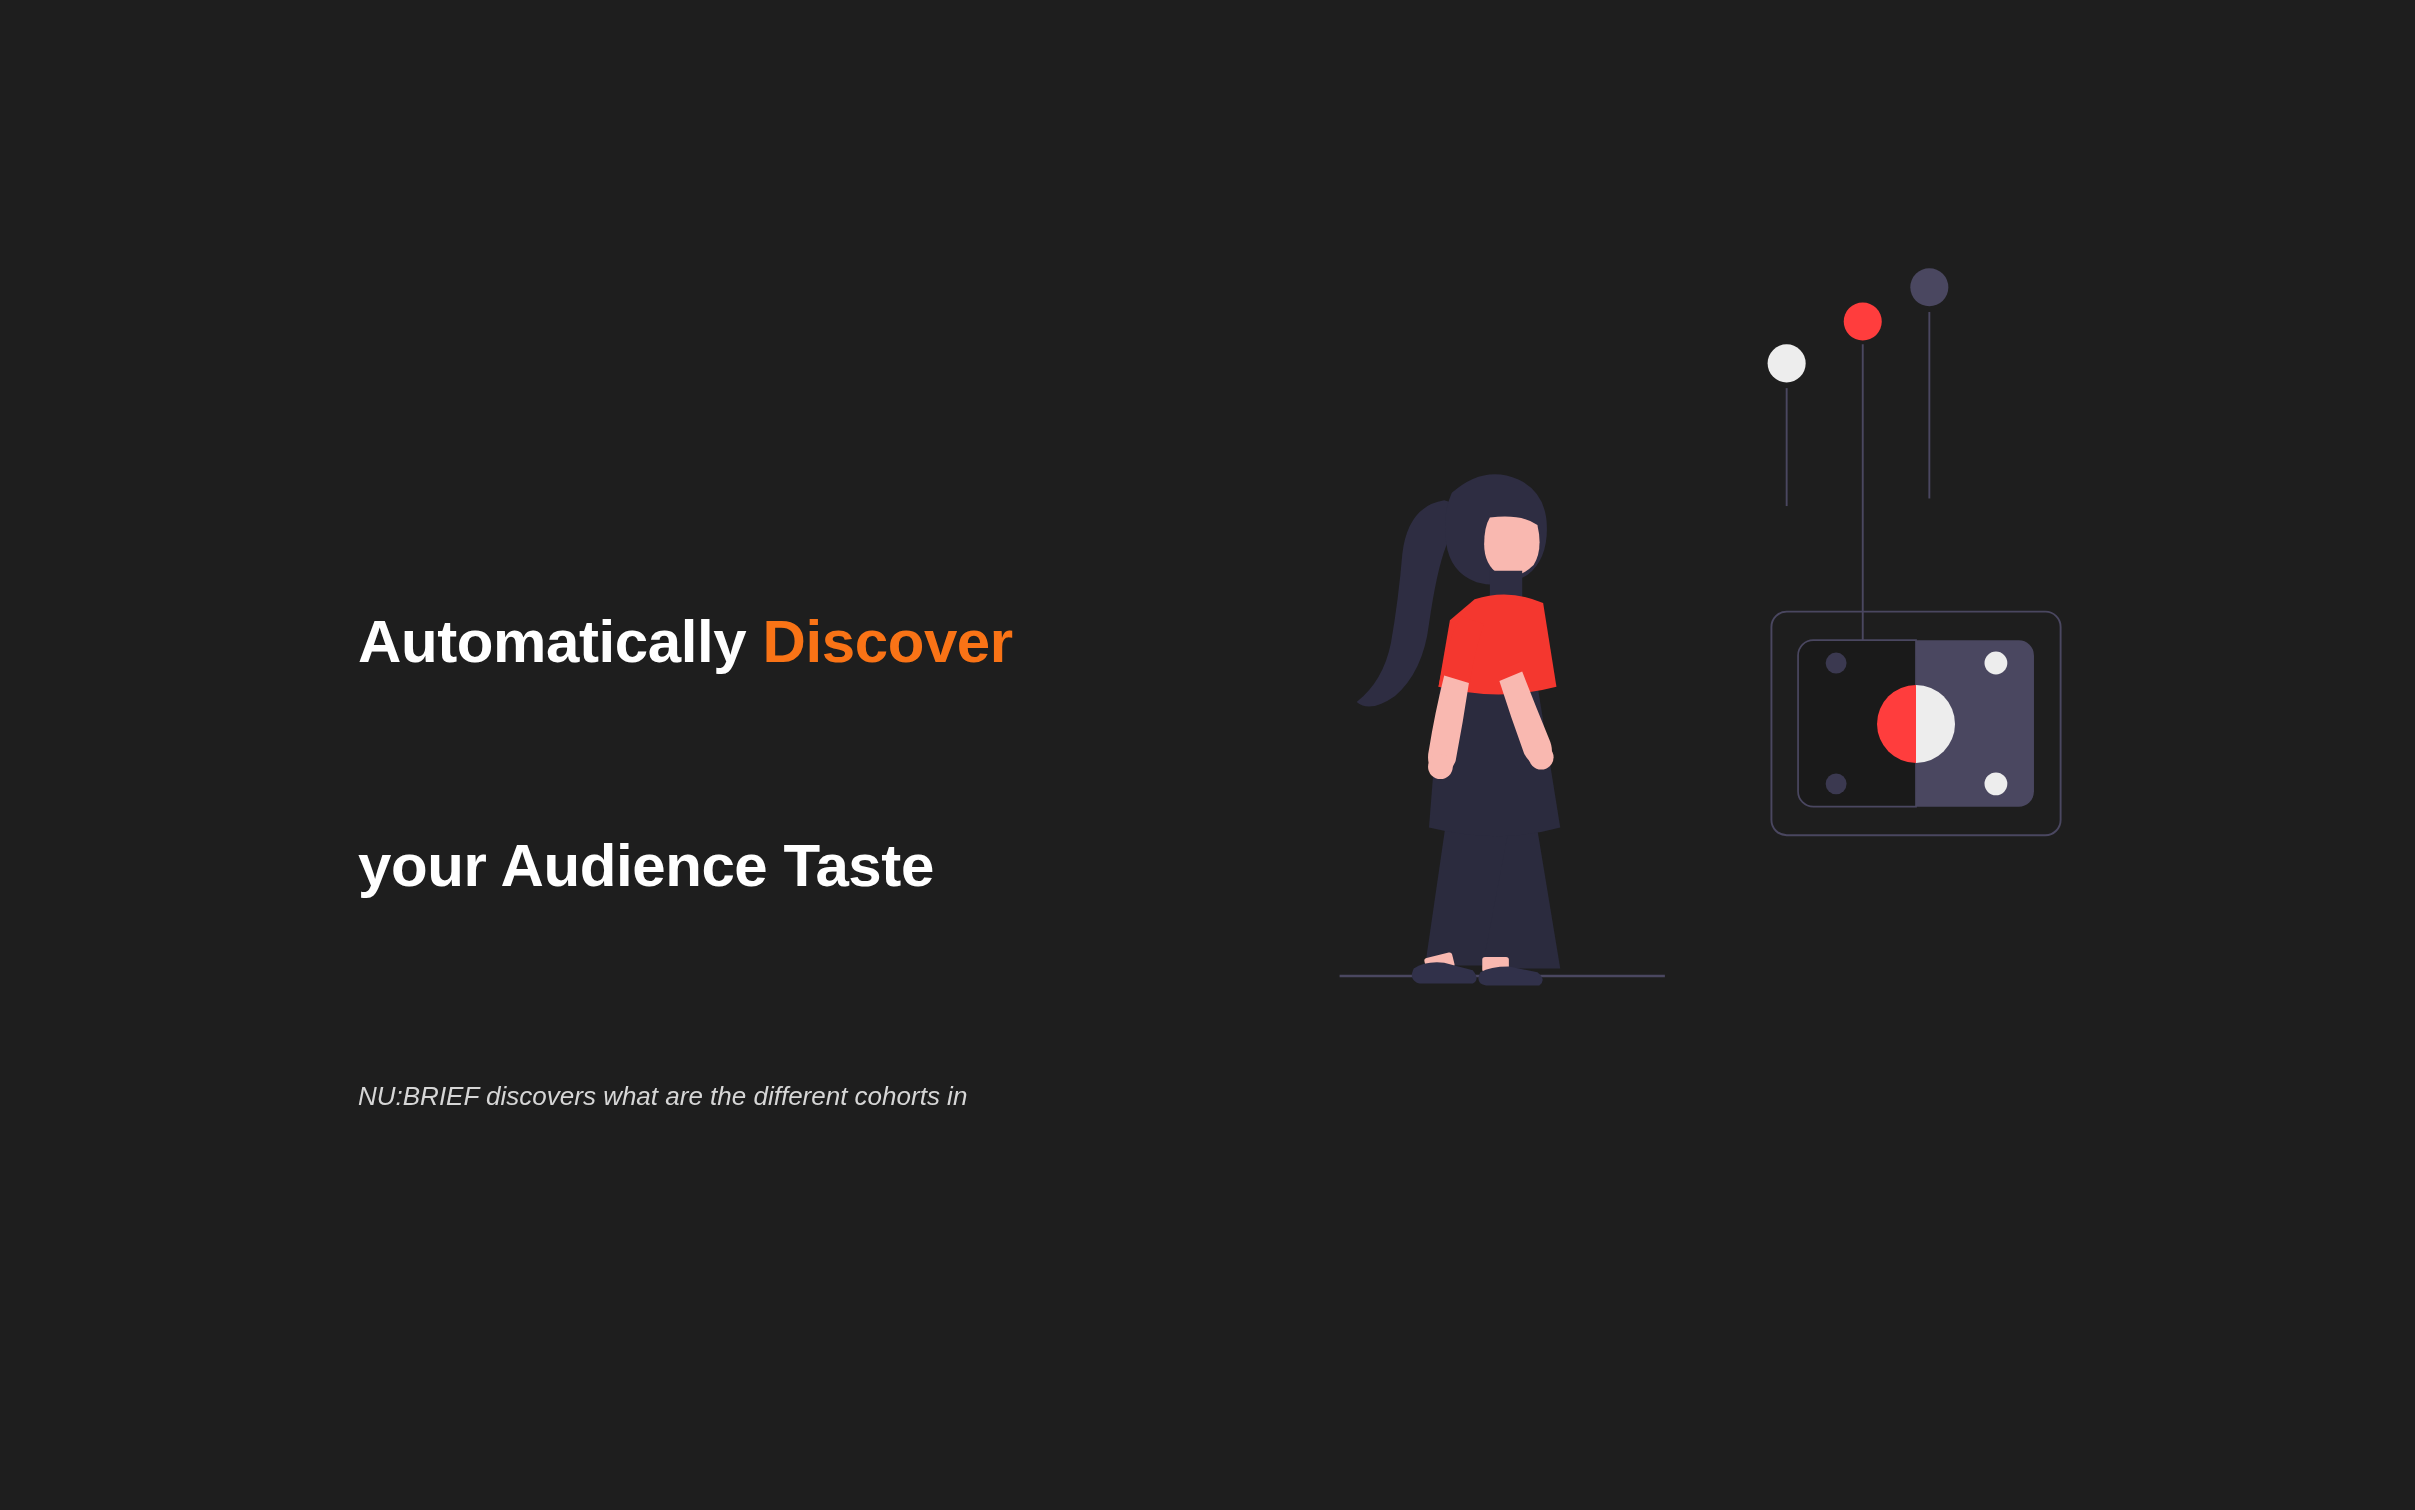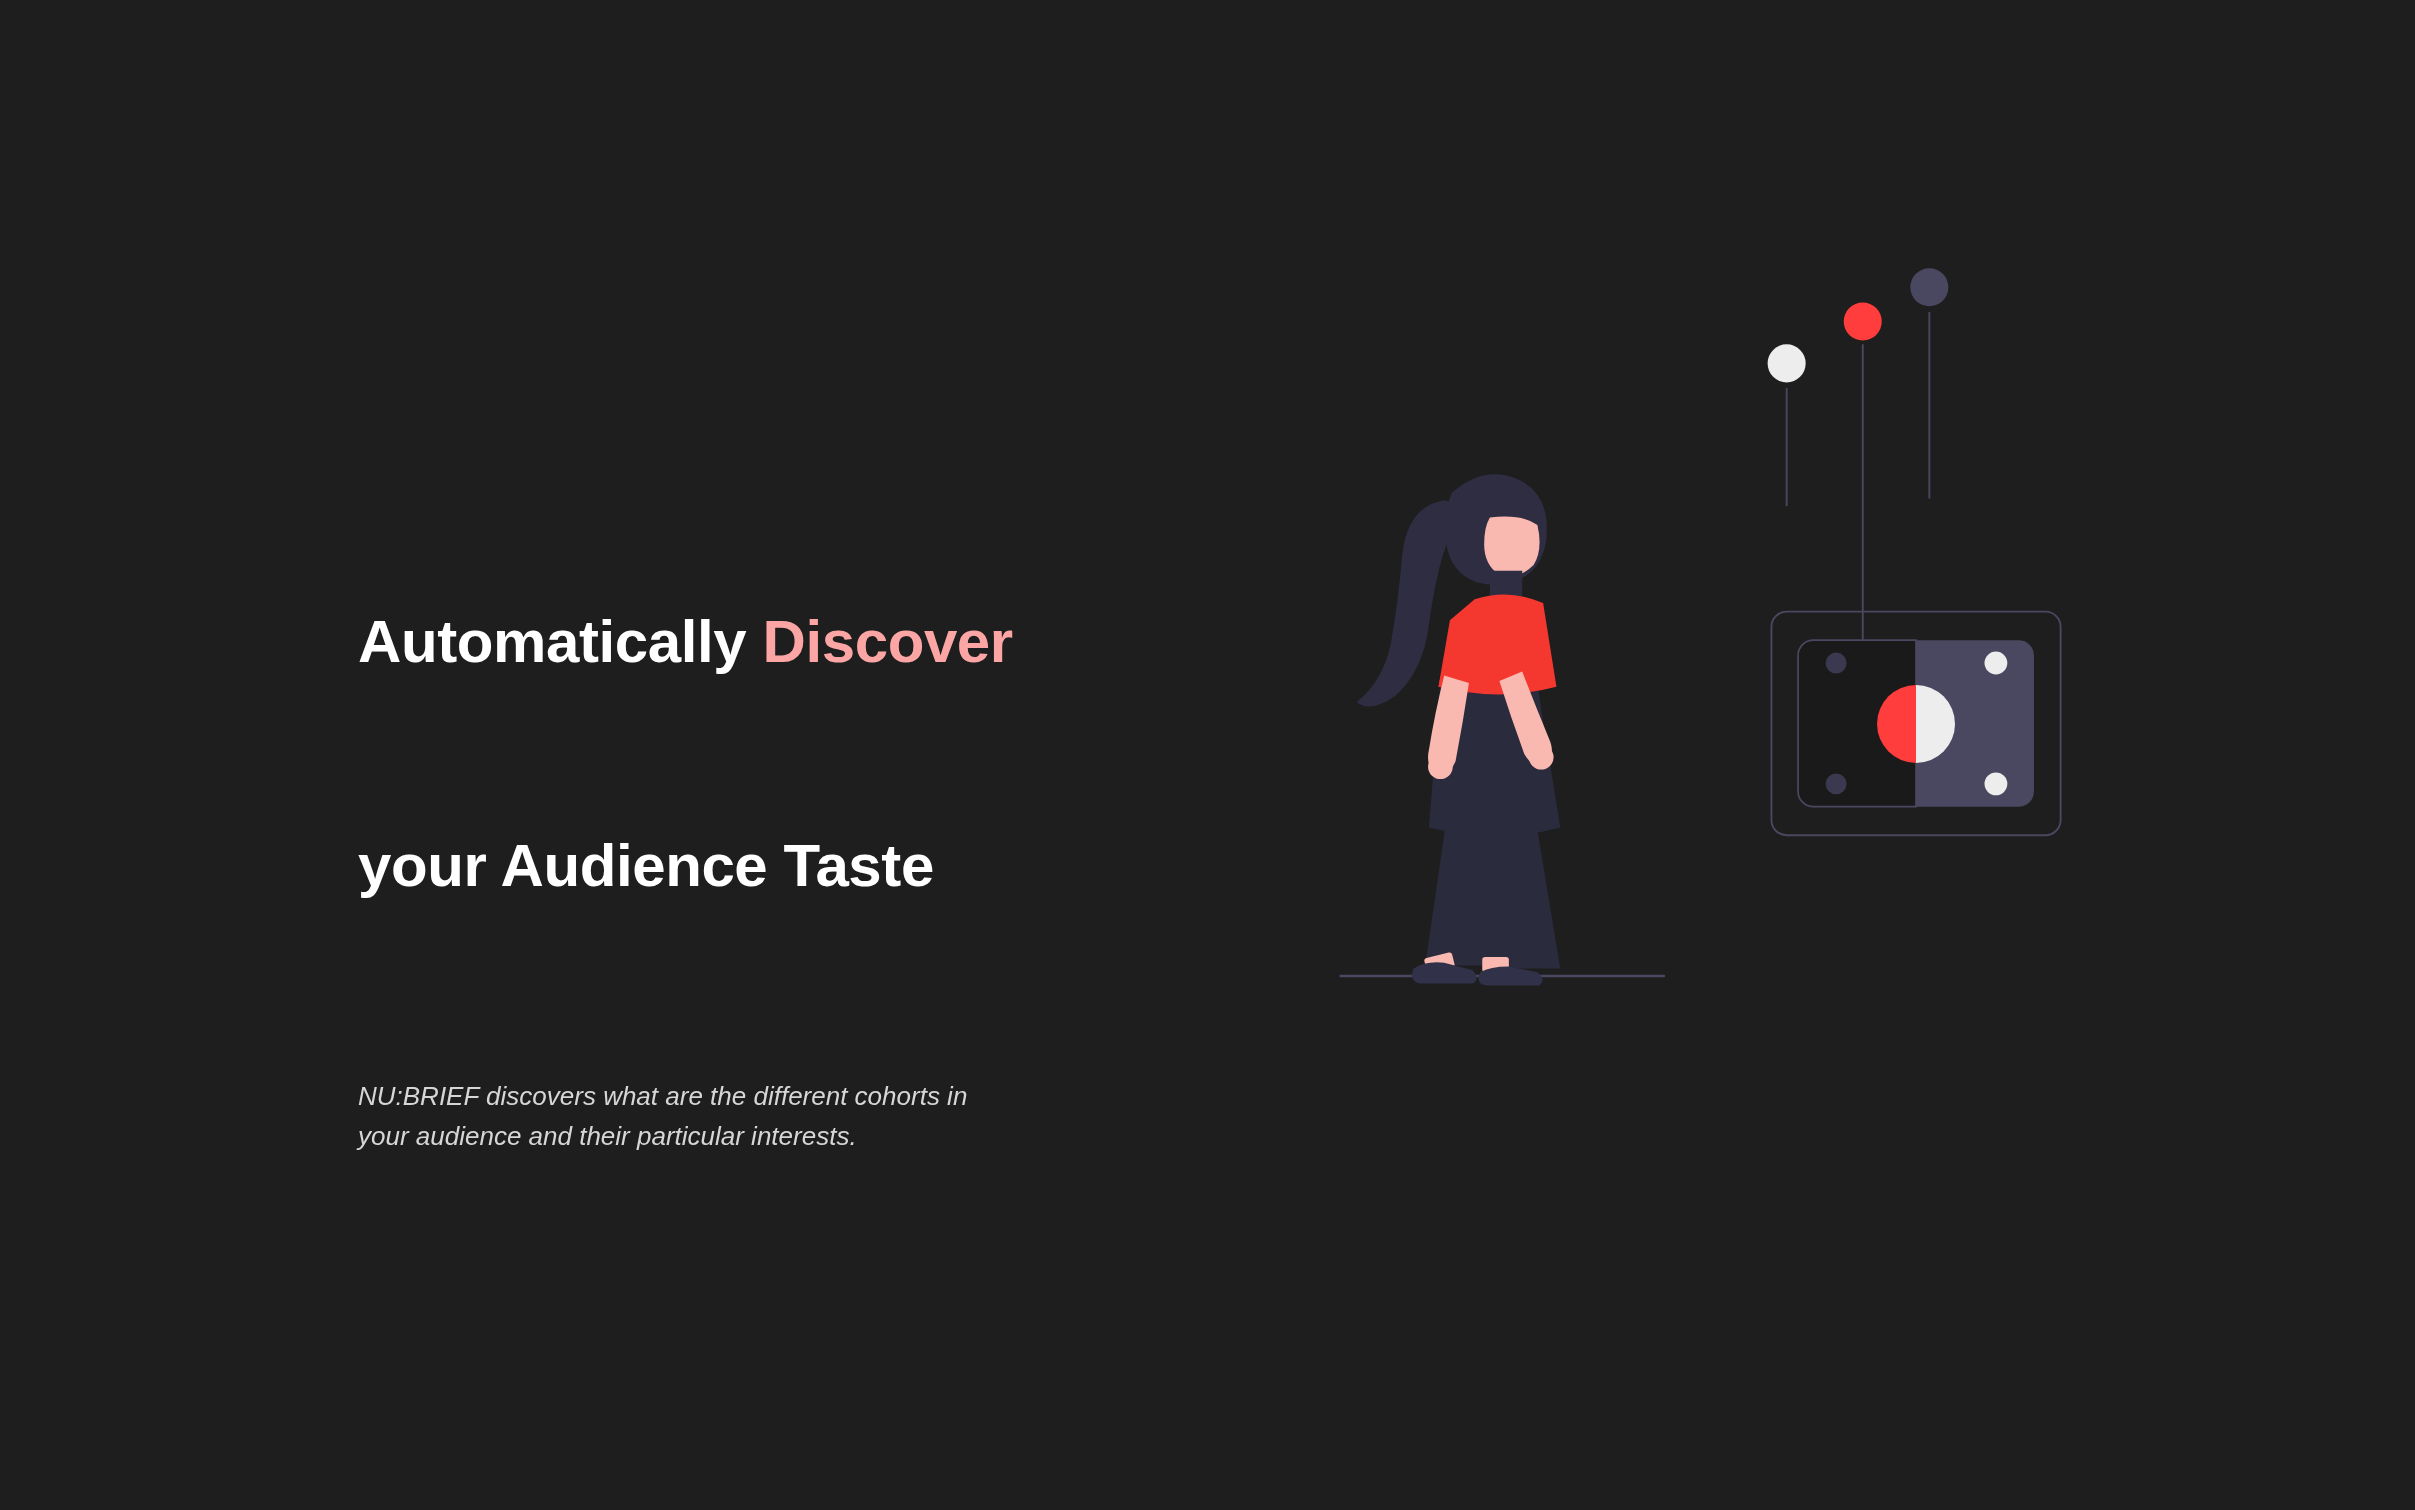--- a/index.html
+++ b/index.html
@@ -33,21 +33,21 @@
   #headline {
     margin: 0;
     color: #ffffff;
     font-size: 60px;
     line-height: 112px;
     font-weight: 700;
     letter-spacing: -0.4px;
     white-space: pre-line;
   }
   #headline .accent {
-    color: #fca5a5;
+    color: #f97316;
   }
   .headline-line {
     display: block;
   }
 
   #subheadline {
     margin: 0;
     padding-top: 42px;
     color: #d6d6d6;
     font-size: 26px;
@@ -80,21 +80,20 @@
 
   <div id="text-column">
 
     <h1 id="headline">
       <span class="headline-line"><span>Automatically </span><span class="accent">Discover</span></span>
       <span class="headline-line">your Audience Taste</span>
     </h1>
 
     <p id="subheadline">
       <span class="sub-line">NU:BRIEF discovers what are the different cohorts in</span>
-      <span class="sub-line">your audience and their particular interests.</span>
     </p>
 
   </div>
 
   <div id="illustration">
     <svg viewBox="0 0 800 640" xmlns="http://www.w3.org/2000/svg">
 
       <line x1="-32" y1="556" x2="310" y2="556" stroke="#4a4760" stroke-width="2.5"></line>
 
       <g>

